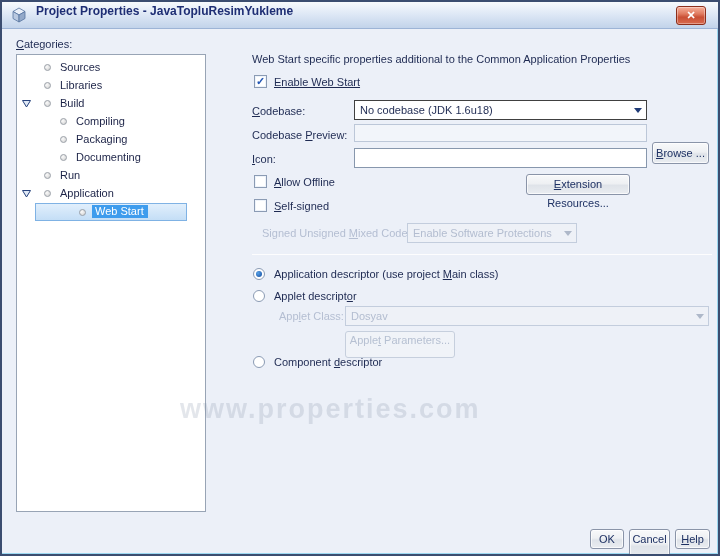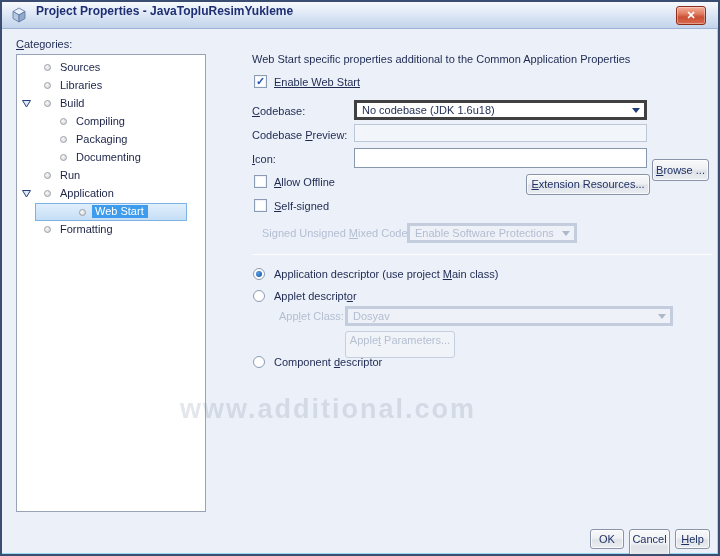--- a/index.html
+++ b/index.html
@@ -50,21 +50,21 @@
   .radio{position:absolute;width:12px;height:12px;border-radius:50%;background:#fff;
          border:1px solid #8b9bb4;cursor:pointer;}
   .radio.on::after{content:"";position:absolute;left:2px;top:2px;width:6px;height:6px;
          border-radius:50%;background:radial-gradient(circle at 35% 35%,#57a2e8,#14499c);}
 
   .field{position:absolute;background:#fff;border:1px solid #8797ad;font-size:11px;
          color:#1e2a52;padding:2px 4px;}
   .field.dis{background:#f2f5fa;border-color:#bcc7d8;}
   input.field{outline:none;}
 
-  .combo{position:absolute;background:#fff;border:3px solid #404040;display:flex;
+  .combo{position:absolute;background:#fff;border:1px solid #404040;display:flex;
          align-items:center;font-size:11px;color:#1e2a52;padding-left:5px;cursor:pointer;}
   .combo .arrow-zone{margin-left:auto;width:17px;height:100%;display:flex;
          align-items:center;justify-content:center;}
   .arrow{width:0;height:0;border-left:4px solid transparent;
          border-right:4px solid transparent;border-top:5px solid #1f3b77;}
   .combo.dis{background:#eef1f7;border-color:#c3cddd;color:#b3bdd0;cursor:default;}
   .combo.dis .arrow{border-top-color:#aeb8c9;}
 
   .btn{position:absolute;border:1px solid #8a94a8;border-radius:3px;font-size:11px;
        color:#1e3163;text-align:center;cursor:pointer;
@@ -135,24 +135,20 @@
       <svg class="expander" viewBox="0 0 9 8">
         <path d="M0.5 0.5 L8.5 0.5 L4.5 7 Z" fill="#dfe8f5" stroke="#26427c" stroke-width="1"></path>
       </svg>
       <span class="bullet"></span>
       <span class="tlabel">Application</span>
     </div>
     <div class="trow l2 sel">
       <span class="bullet"></span>
       <span class="tlabel">Web Start</span>
     </div>
-    <div class="trow">
-      <span class="bullet"></span>
-      <span class="tlabel">Formatting</span>
-    </div>
   </div>
 
   <div class="desc">Web Start specific properties additional to the Common Application Properties</div>
 
   <span class="checkbox" style="left:252px;top:73px;">
     <span>✓</span>
   </span>
   <span class="lbl" style="left:272px;top:74px;text-decoration:underline;"><u>E</u>nable Web Start</span>
 
   <span class="lbl" style="left:250px;top:103px;"><u>C</u>odebase:</span>
@@ -161,25 +157,25 @@
     <span class="arrow-zone">
         <span class="arrow"></span>
       </span>
   </div>
 
   <span class="lbl" style="left:250px;top:127px;">Codebase <u>P</u>review:</span>
   <input class="field dis" style="left: 352px; top: 122px; width: 293px; height: 18px;" disabled="" value="">
 
   <span class="lbl" style="left:250px;top:151px;"><u>I</u>con:</span>
   <input class="field" style="left: 352px; top: 146px; width: 293px; height: 20px;" value="">
-  <div class="btn" style="left:650px;top:157px;width:57px;height:22px;line-height:20px;"><u>B</u>rowse ...</div>
+  <div class="btn" style="left:650px;top:140px;width:57px;height:22px;line-height:20px;"><u>B</u>rowse ...</div>
 
   <span class="checkbox" style="left:252px;top:173px;"></span>
   <span class="lbl" style="left:272px;top:174px;"><u>A</u>llow Offline</span>
-  <div class="btn" style="left:524px;top:172px;width:124px;height:21px;line-height:19px;"><u>E</u>xtension Resources...</div>
+  <div class="btn" style="left:524px;top:172px;width:104px;height:21px;line-height:19px;"><u>E</u>xtension Resources...</div>
 
   <span class="checkbox" style="left:252px;top:197px;"></span>
   <span class="lbl" style="left:272px;top:198px;"><u>S</u>elf-signed</span>
 
   <span class="lbl dis" style="left:260px;top:225px;">Signed Unsigned <u>M</u>ixed Code:</span>
   <div class="combo dis" style="left:405px;top:221px;width:170px;height:20px;">
     <span>Enable Software Protections</span>
     <span class="arrow-zone">
         <span class="arrow"></span>
       </span>
@@ -187,31 +183,31 @@
 
   <div class="separator"></div>
 
   <span class="radio on" style="left:251px;top:266px;"></span>
   <span class="lbl" style="left:272px;top:266px;">Application descriptor (use project <u>M</u>ain class)</span>
 
   <span class="radio" style="left:251px;top:288px;"></span>
   <span class="lbl" style="left:272px;top:288px;">Applet descript<u>o</u>r</span>
 
   <span class="lbl dis" style="left:277px;top:308px;">App<u>l</u>et Class:</span>
-  <div class="combo dis" style="left:343px;top:304px;width:328px;height:20px;">
+  <div class="combo dis" style="left:343px;top:304px;width:364px;height:20px;">
     <span>Dosyav</span>
     <span class="arrow-zone">
         <span class="arrow"></span>
       </span>
   </div>
 
   <div class="btn dis" style="left:343px;top:329px;width:110px;height:27px;line-height:17px;">Apple<u>t</u> Parameters...</div>
 
   <span class="radio" style="left:251px;top:354px;"></span>
   <span class="lbl" style="left:272px;top:354px;">Component <u>d</u>escriptor</span>
 
-  <div class="watermark">www.additional.com</div>
+  <div class="watermark">www.properties.com</div>
 
   <div class="btn" style="left:588px;top:527px;width:34px;height:20px;line-height:18px;">OK</div>
   <div class="btn" style="left:627px;top:527px;width:41px;height:32px;line-height:18px;text-align:center;">Cancel</div>
   <div class="btn" style="left:673px;top:527px;width:35px;height:20px;line-height:18px;"><u>H</u>elp</div>
 
 </div>
 
 </body></html>

